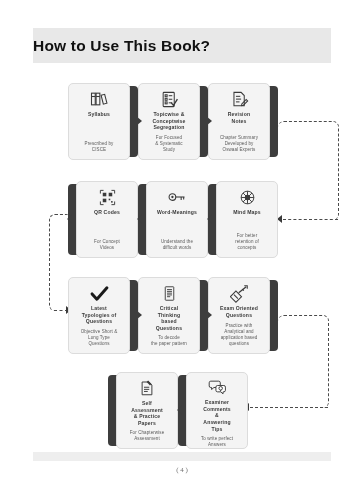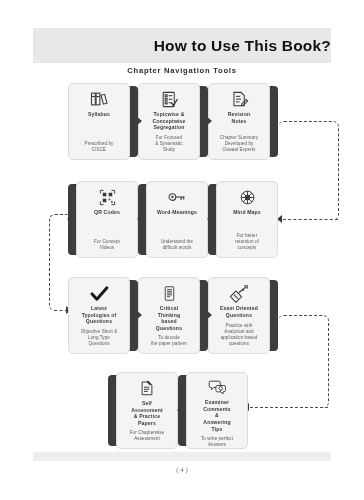--- a/index.html
+++ b/index.html
@@ -23,21 +23,21 @@
   
   .header-band {
     position: absolute;
     left: 33px;
     top: 28px;
     width: 298px;
     height: 35px;
     background: #e8e8e8;
     display: flex;
     align-items: center;
-    justify-content: flex-end;
+    justify-content: flex-start;
   }
   .header-title {
     font-size: 15.5px;
     font-weight: bold;
     color: #111111;
     letter-spacing: 0.2px;
     white-space: nowrap;
   }
   .subtitle {
     position: absolute;
@@ -173,21 +173,20 @@
   svg { display: block; }
 </style>
 </head>
 <body>
 
 <div class="page">
 
   <div class="header-band">
     <div class="header-title">How to Use This Book?</div>
   </div>
-  <div class="subtitle">Chapter Navigation Tools</div>
 
   <div class="flow">
 
     <div class="tab" style="left:124px; top:86px;"></div>
     <div class="card" style="left:68px; top:83px;">
       <div class="card-icon">
         <svg width="20" height="20" viewBox="0 0 24 24" fill="none" stroke="#3a3a3a" stroke-width="1.3">
           <rect x="3" y="5" width="4.5" height="14"></rect>
           <rect x="8.5" y="5" width="4.5" height="14"></rect>
           <path d="M14.5 7.5 L18.8 6.4 L21.5 17 L17.2 18.2 Z"></path>

